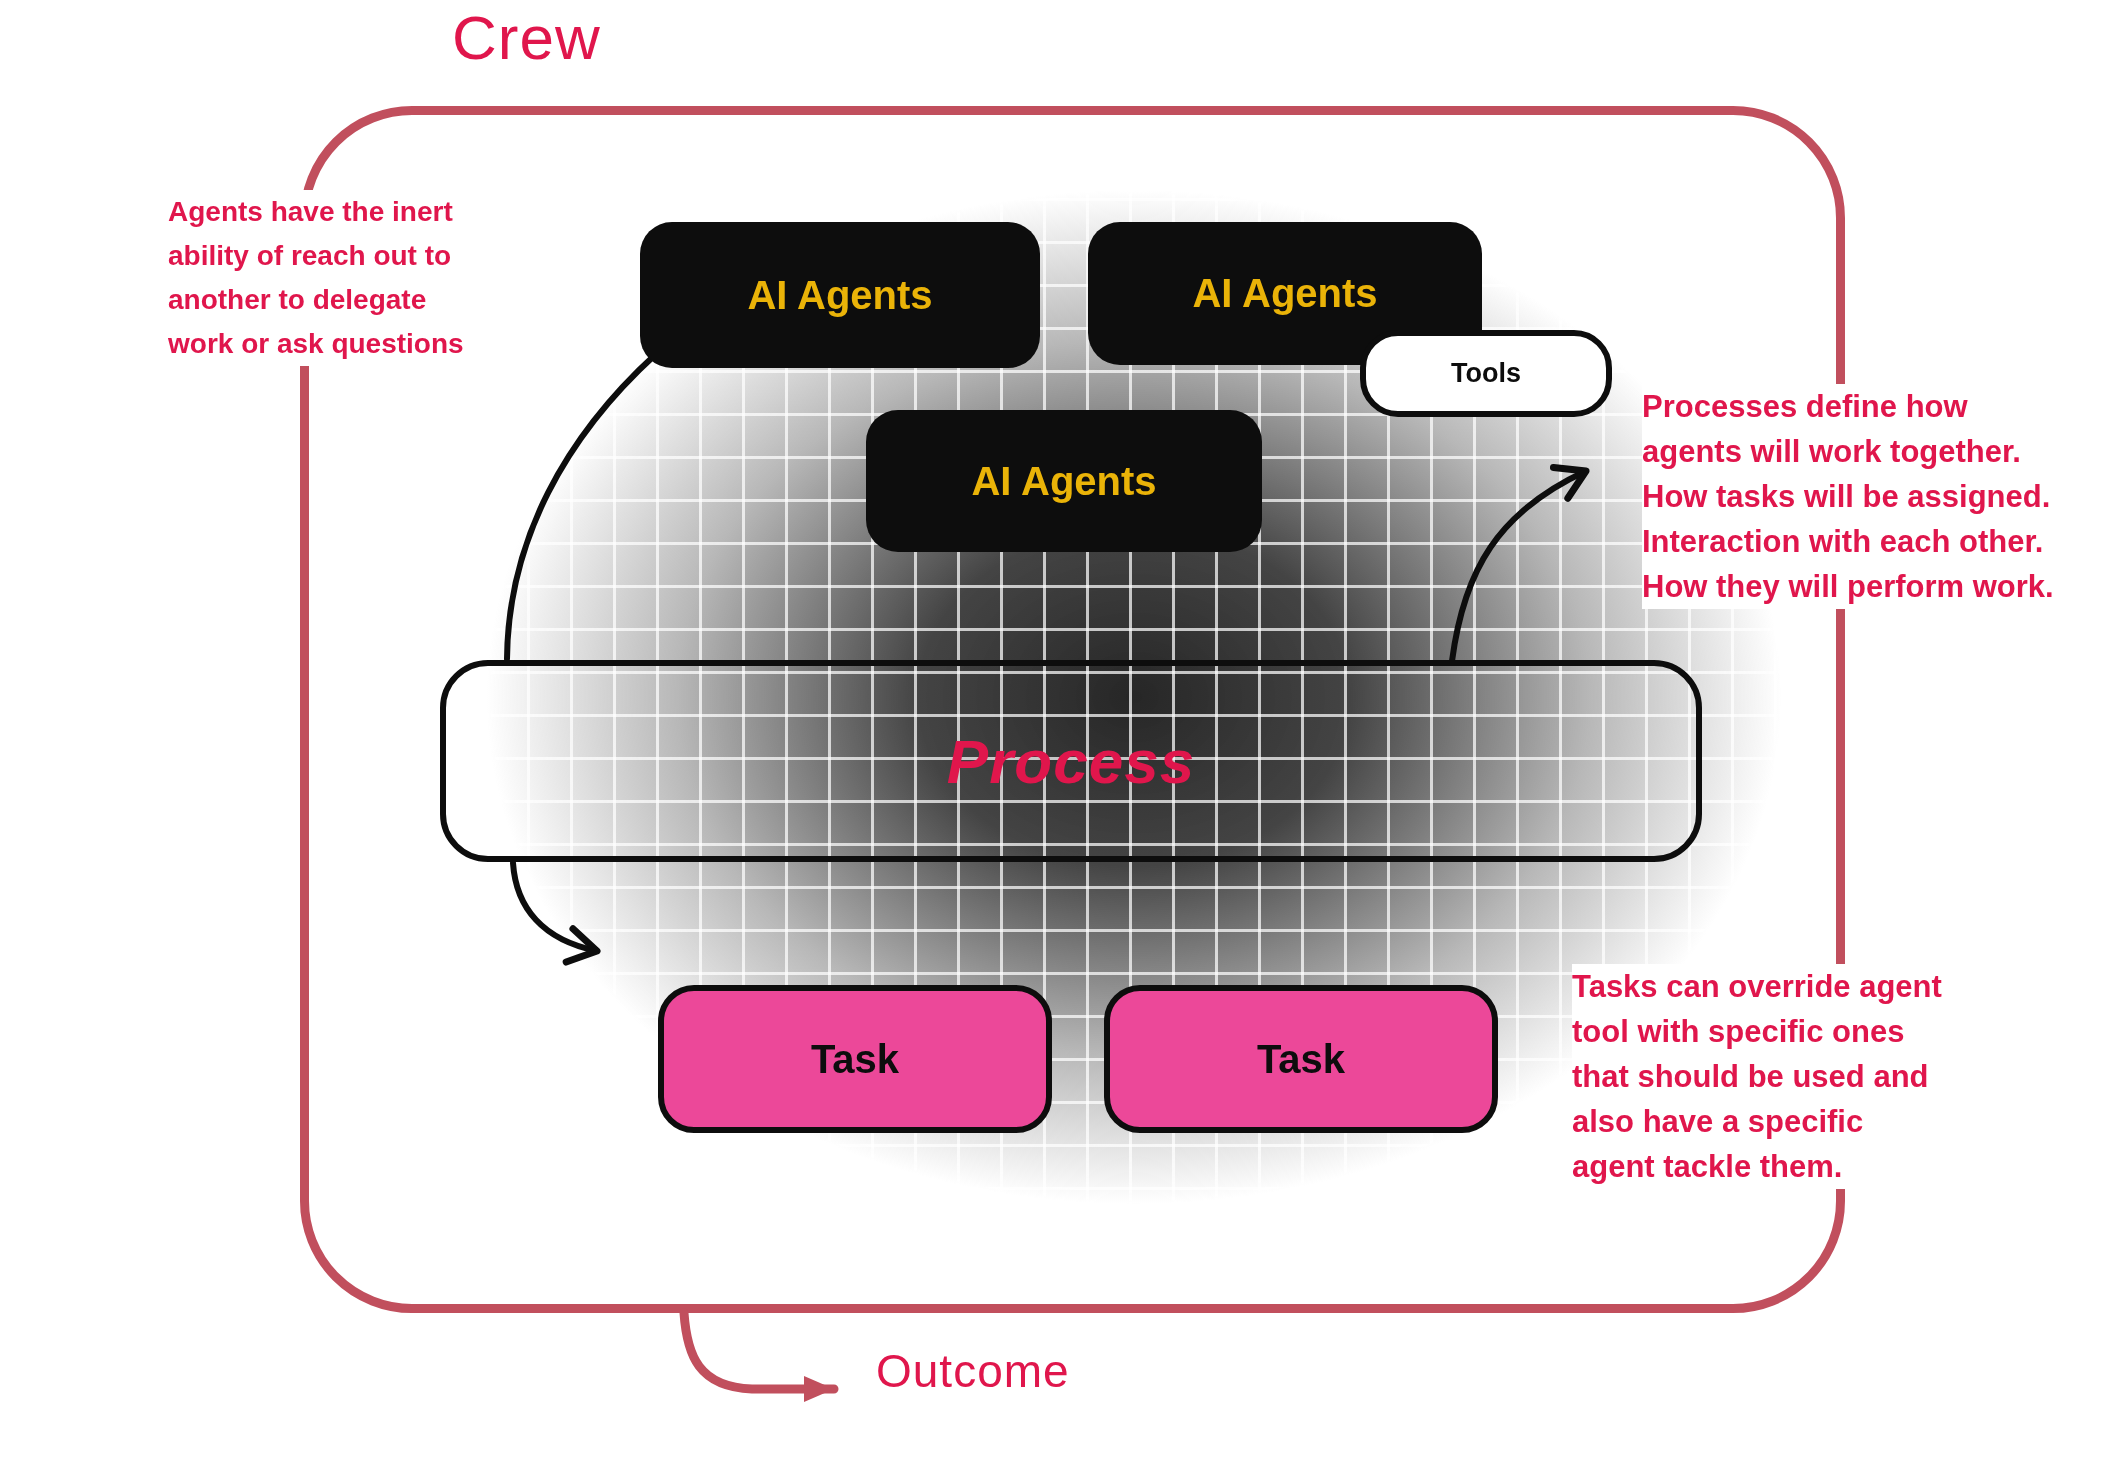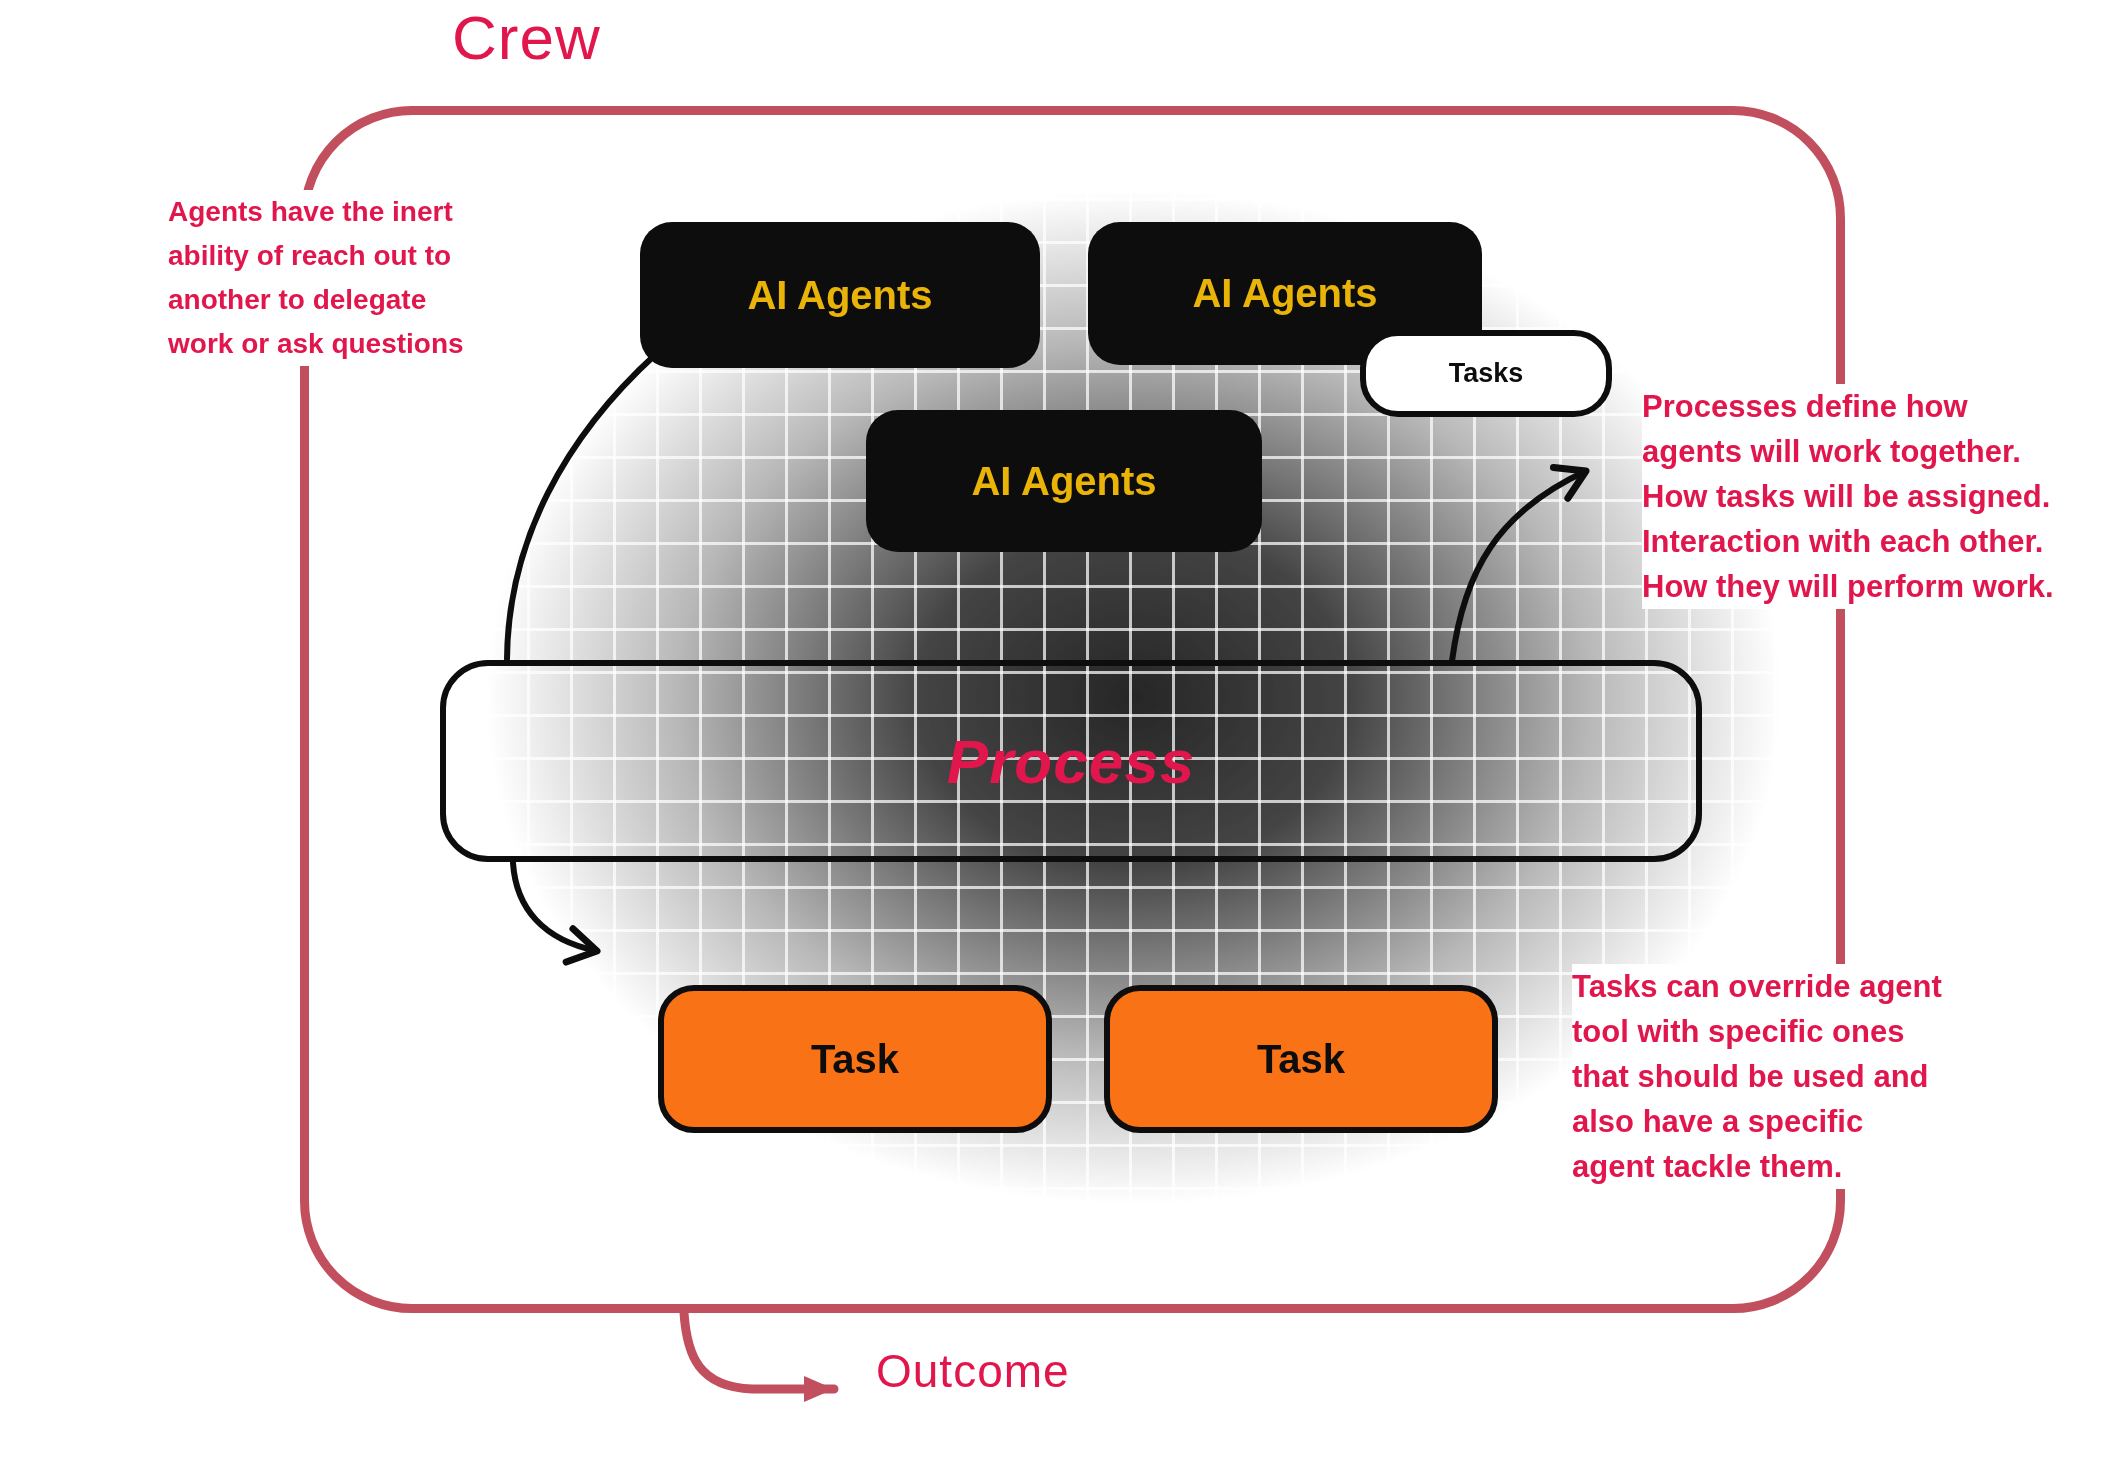--- a/index.html
+++ b/index.html
@@ -91,21 +91,21 @@
     left: 440px; top: 660px; width: 1262px; height: 202px;
     border: 6px solid var(--box-black, #0d0d0d);
     border-radius: 48px;
     background: transparent;
     color: var(--text-red, #E0164C);
     font-size: 62px;
     letter-spacing: 1px;
     font-style: italic;
   }
   .task-box {
-    background: #f97316;
+    background: #ec4899;
     border: 6px solid var(--box-black, #0d0d0d);
     border-radius: 36px;
     color: var(--box-black, #0d0d0d);
     font-size: 40px;
     top: 985px; width: 394px; height: 148px;
   }
   #task-box-1 { left: 658px; }
   #task-box-2 { left: 1104px; }
 
   .annotation {
@@ -164,21 +164,21 @@
 
   <div class="big-title" id="outcome-title">Outcome</div>
 
   <div class="box black-box" id="agent-box-1">
     <span>AI Agents</span>
   </div>
   <div class="box black-box" id="agent-box-2">
     <span>AI Agents</span>
   </div>
   <div class="box" id="tools-box">
-    <span>Tasks</span>
+    <span>Tools</span>
   </div>
   <div class="box black-box" id="agent-box-3">
     <span>AI Agents</span>
   </div>
 
   <div class="box" id="process-box">
     <span>Process</span>
   </div>
 
   <div class="box task-box" id="task-box-1">

